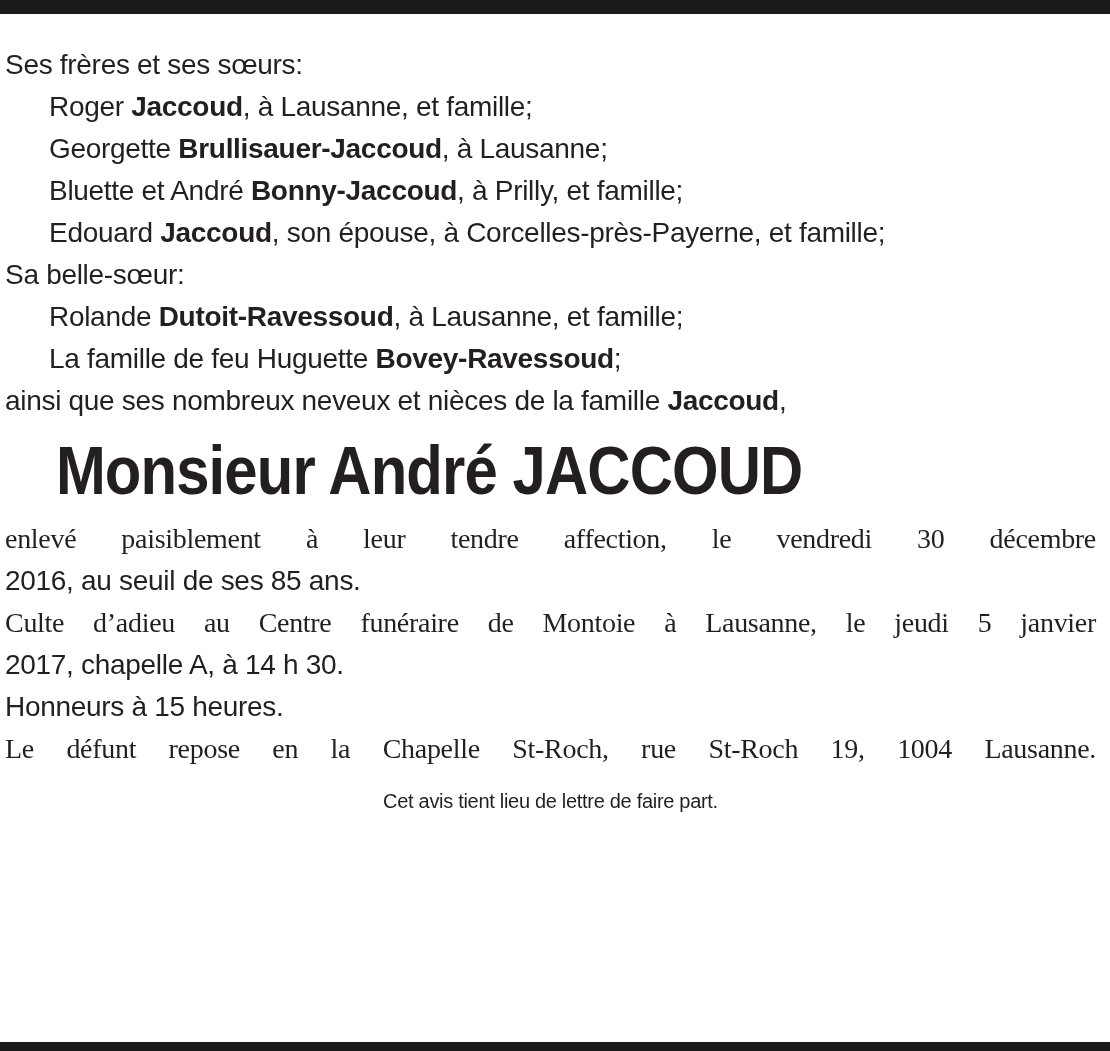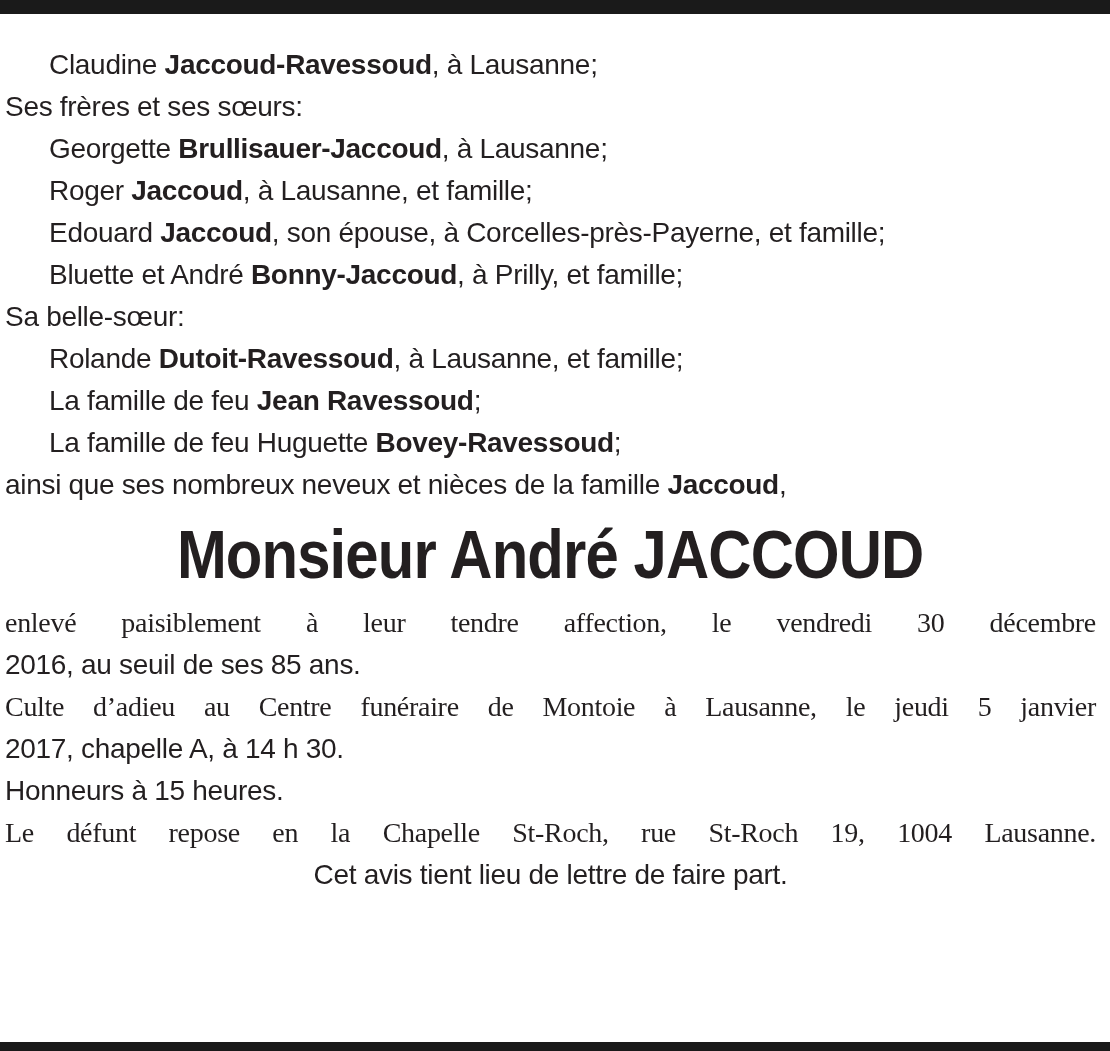--- a/index.html
+++ b/index.html
@@ -43,56 +43,55 @@
   .line.justify {
     white-space: normal;
     text-align: justify;
     text-align-last: justify;
     font-family: Liberation Serif, serif;
   }
   .b {
     font-weight: bold;
   }
   .title-row {
-    text-align: center;
+    text-align: left;
     height: 96px;
     line-height: 96px;
   }
   .title-text {
     display: inline-block;
     font-weight: bold;
     font-size: 68px;
     letter-spacing: -1px;
     transform: scaleX(0.88);
     transform-origin: 50% 50%;
     white-space: nowrap;
   }
   .closing {
     text-align: center;
-    font-size: 28px;
+    margin-top: 10px;
+    font-size: 20px;
     line-height: 42px;
   }
 </style>
 </head>
 <body>
 
 <div class="rule-top"></div>
 
 <div class="content">
 
   <div>
-      <div class="line indent"><span>Claudine </span><span class="b">Jaccoud-Ravessoud</span><span>, à Lausanne;</span></div>
       <div class="line"><span>Ses frères et ses sœurs:</span></div>
+      <div class="line indent"><span>Roger </span><span class="b">Jaccoud</span><span>, à Lausanne, et famille;</span></div>
       <div class="line indent"><span>Georgette </span><span class="b">Brullisauer-Jaccoud</span><span>, à Lausanne;</span></div>
-      <div class="line indent"><span>Roger </span><span class="b">Jaccoud</span><span>, à Lausanne, et famille;</span></div>
+      <div class="line indent"><span>Bluette et André </span><span class="b">Bonny-Jaccoud</span><span>, à Prilly, et famille;</span></div>
       <div class="line indent"><span>Edouard </span><span class="b">Jaccoud</span><span>, son épouse, à Corcelles-près-Payerne, et famille;</span></div>
-      <div class="line indent"><span>Bluette et André </span><span class="b">Bonny-Jaccoud</span><span>, à Prilly, et famille;</span></div>
       <div class="line"><span>Sa belle-sœur:</span></div>
       <div class="line indent"><span>Rolande </span><span class="b">Dutoit-Ravessoud</span><span>, à Lausanne, et famille;</span></div>
-      <div class="line indent"><span>La famille de feu </span><span class="b">Jean Ravessoud</span><span>;</span></div>
       <div class="line indent"><span>La famille de feu Huguette </span><span class="b">Bovey-Ravessoud</span><span>;</span></div>
       <div class="line"><span>ainsi que ses nombreux neveux et nièces de la famille </span><span class="b">Jaccoud</span><span>,</span></div>
     </div>
 
   <div class="title-row">
     <span class="title-text">Monsieur André JACCOUD</span>
   </div>
 
   <div>
       <div class="line justify"><span>enlevé paisiblement à leur tendre affection, le vendredi 30 décembre</span></div>

